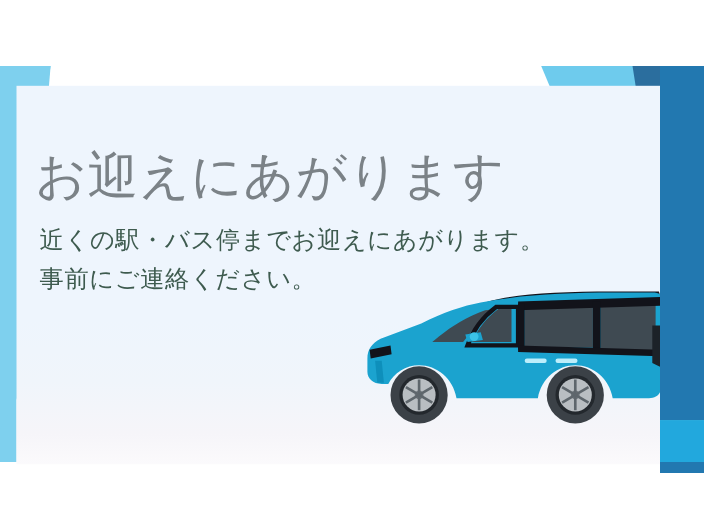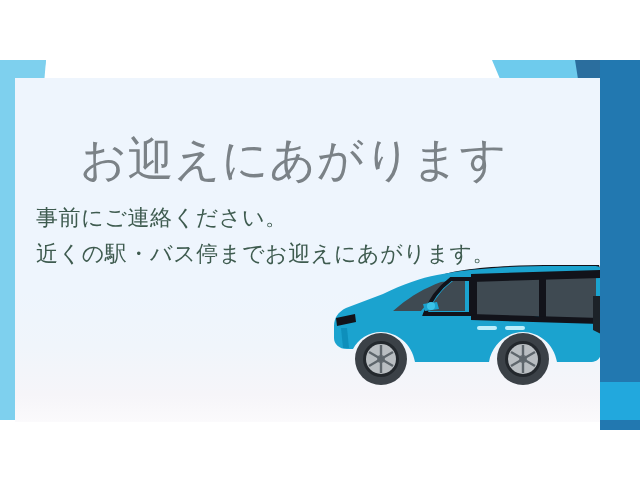--- a/index.html
+++ b/index.html
@@ -48,21 +48,20 @@
   .title {
     position: absolute;
     left: 17px;
     top: 22px;
     font-size: 46px;
     line-height: 1.22;
     letter-spacing: 0.5px;
     color: #7b8287;
     white-space: nowrap;
     font-weight: 400;
-    margin-left: 48px;
   }
   .subtitle {
     position: absolute;
     left: 21px;
     top: 122px;
     font-size: 22px;
     line-height: 1.62;
     letter-spacing: 0.6px;
     color: #3e5b4f;
     white-space: nowrap;
@@ -98,22 +97,22 @@
     <path d="M 496,382 L 640,382 L 640,420 L 470,420 Z" fill="#4cc0e8"></path>
 
     <path d="M 555,382 L 640,382 L 640,420 L 548,420 Z" fill="#22a8dd"></path>
   </svg>
 
   <div class="card">
 
     <h1 class="title">お迎えにあがります</h1>
 
     <div class="subtitle">
+      <span class="line">近くの駅・バス停までお迎えにあがります。</span>
       <span class="line">事前にご連絡ください。</span>
-      <span class="line">近くの駅・バス停までお迎えにあがります。</span>
     </div>
 
     <svg class="car" viewBox="0 0 290 140" width="290" height="140" xmlns="http://www.w3.org/2000/svg">
 
       <path d="M 108,22 C 130,12 175,9 232,9 L 274,9 L 276,16 L 274,26
                L 230,23 L 150,26 L 112,33 Z" fill="#12131a"></path>
 
       <path d="M 276,14
                L 276,96
                C 276,102 272,106 265,106

